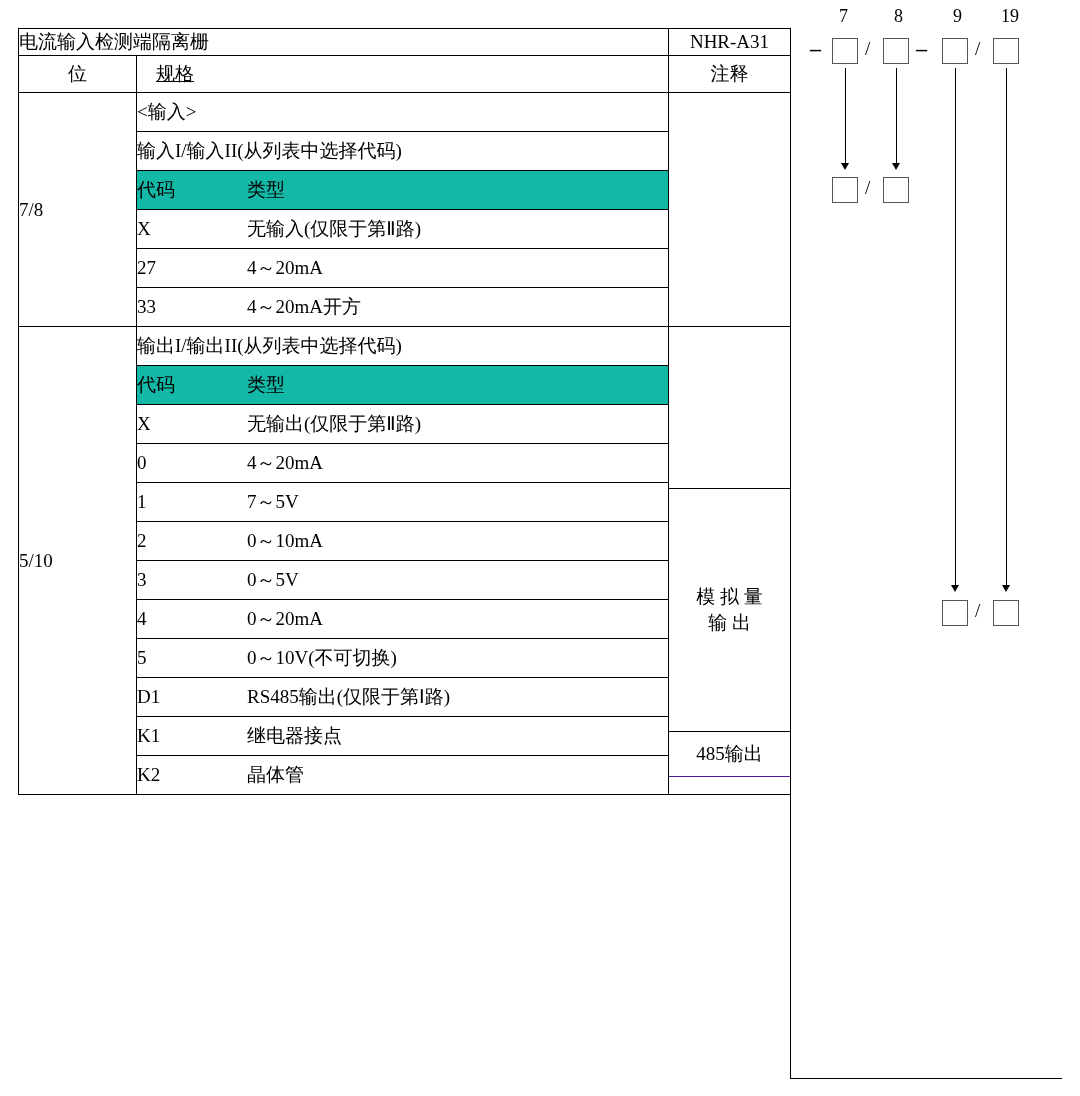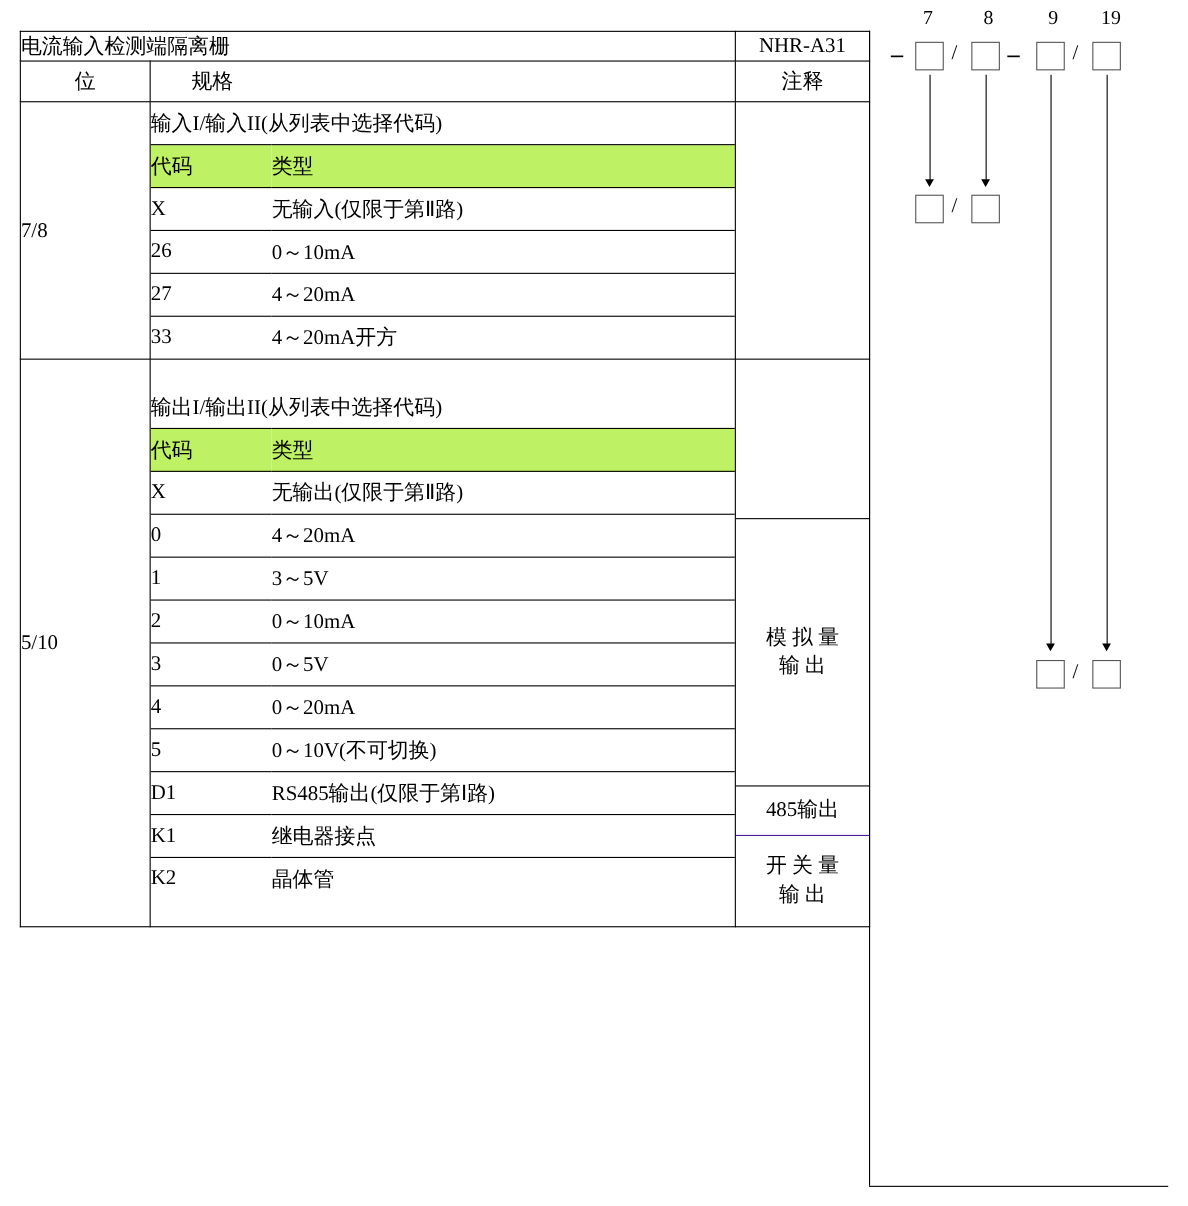--- a/index.html
+++ b/index.html
@@ -61,21 +61,22 @@
   }
 
   
   .hdr td {
     text-align: center;
     font-size: 21px;
     height: 36px;
   }
   .hdr .hdr-spec {
     text-align: left;
-    padding-left: 37px;
+    padding-left: 19px;
+    text-decoration: underline;
   }
 
   .pos-cell {
     text-align: left;
     font-size: 20px;
     vertical-align: top;
     padding-top: 8px;
   }
 
   
@@ -91,21 +92,21 @@
     height: 34px;
     padding: 2px 0 2px 0;
   }
   table.inner tr:last-child td {
     border-bottom: none;
   }
   .ind1 { padding-left: 26px; }
   .ind-code { padding-left: 34px; }
   .col-code { width: 110px; }
   .codehdr td {
-    background: #bef264;
+    background: #14b8a6;
     font-weight: bold;
   }
   .note-cell {
     text-align: center;
     font-size: 19px;
     line-height: 1.35;
   }
   .nowrapcell { white-space: nowrap; }
 
   
@@ -198,34 +199,33 @@
 
     <tr>
       <td class="pos-cell">7/8</td>
       <td style="padding:0">
         <table class="inner">
           <colgroup>
                 <col class="col-code">
                 <col>
               </colgroup>
           <tbody>
+                <tr>
+            <td class="ind1" colspan="2">&lt;输入&gt;</td>
+          </tr>
           <tr>
             <td class="ind1" colspan="2">输入I/输入II(从列表中选择代码)</td>
           </tr>
           <tr class="codehdr">
             <td class="ind-code">代码</td>
             <td>类型</td>
           </tr>
           <tr>
             <td class="ind-code">X</td>
             <td>无输入(仅限于第Ⅱ路)</td>
-          </tr>
-          <tr>
-            <td class="ind-code">26</td>
-            <td>0～10mA</td>
           </tr>
           <tr>
             <td class="ind-code">27</td>
             <td>4～20mA</td>
           </tr>
           <tr>
             <td class="ind-code">33</td>
             <td>4～20mA开方</td>
           </tr>
         </tbody>
@@ -253,21 +253,21 @@
           <tr>
             <td class="ind-code">X</td>
             <td>无输出(仅限于第Ⅱ路)</td>
           </tr>
           <tr>
             <td class="ind-code">0</td>
             <td>4～20mA</td>
           </tr>
           <tr>
             <td class="ind-code">1</td>
-            <td>3～5V</td>
+            <td>7～5V</td>
           </tr>
           <tr>
             <td class="ind-code">2</td>
             <td>0～10mA</td>
           </tr>
           <tr>
             <td class="ind-code">3</td>
             <td>0～5V</td>
           </tr>
           <tr>
@@ -301,26 +301,20 @@
           </tr>
           <tr>
             <td class="note-cell" style="height:238px;border-bottom:1px solid #000;">
               <div>模 拟 量</div>
               <div>输 出</div>
             </td>
           </tr>
           <tr>
             <td class="note-cell nowrapcell" style="height:40px;border-bottom:1px solid #4c1d95;">485输出</td>
           </tr>
-          <tr>
-            <td class="note-cell" style="height:78px;border-bottom:none;">
-              <div>开 关 量</div>
-              <div>输 出</div>
-            </td>
-          </tr>
         </tbody>
             </table>
       </td>
     </tr>
   </tbody>
     </table>
 
   <div id="colsep"></div>
   <div id="bottomline"></div>
 

